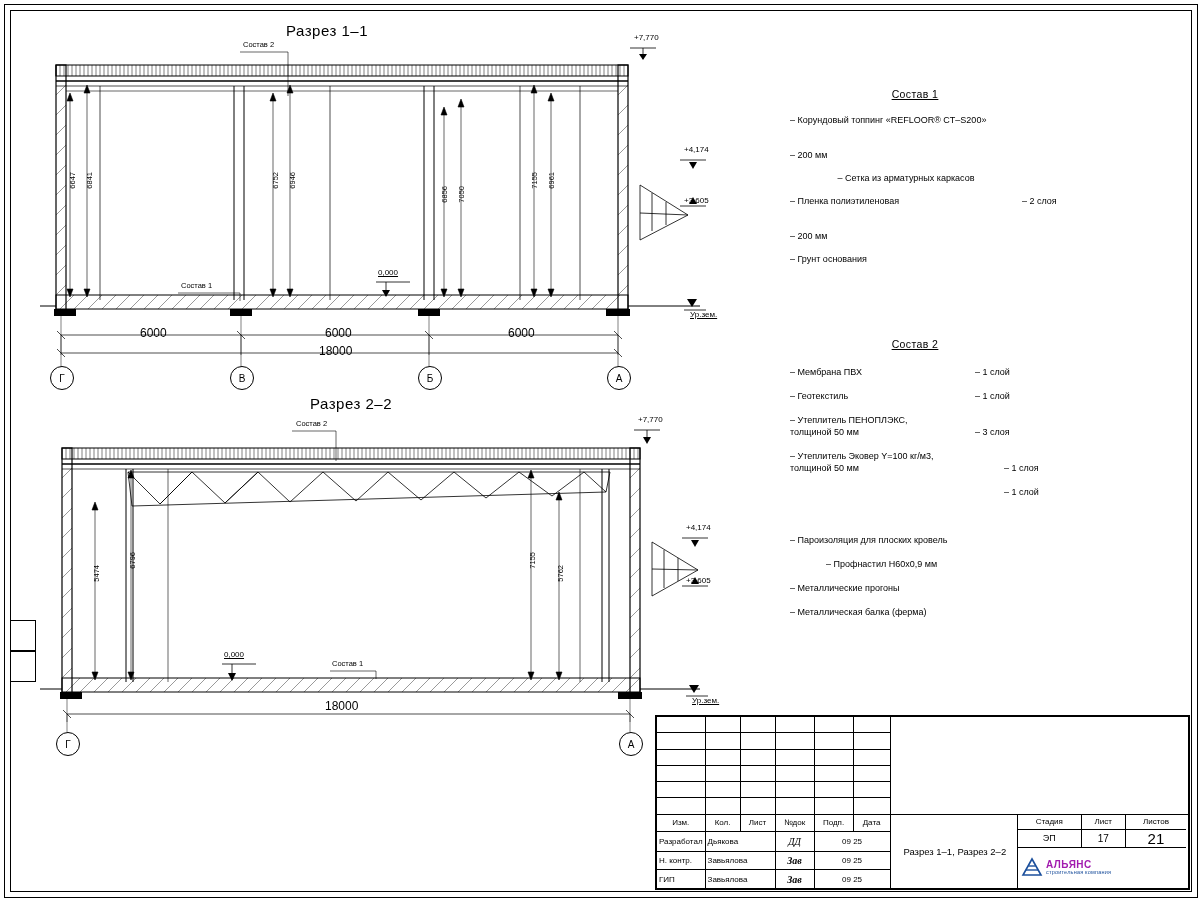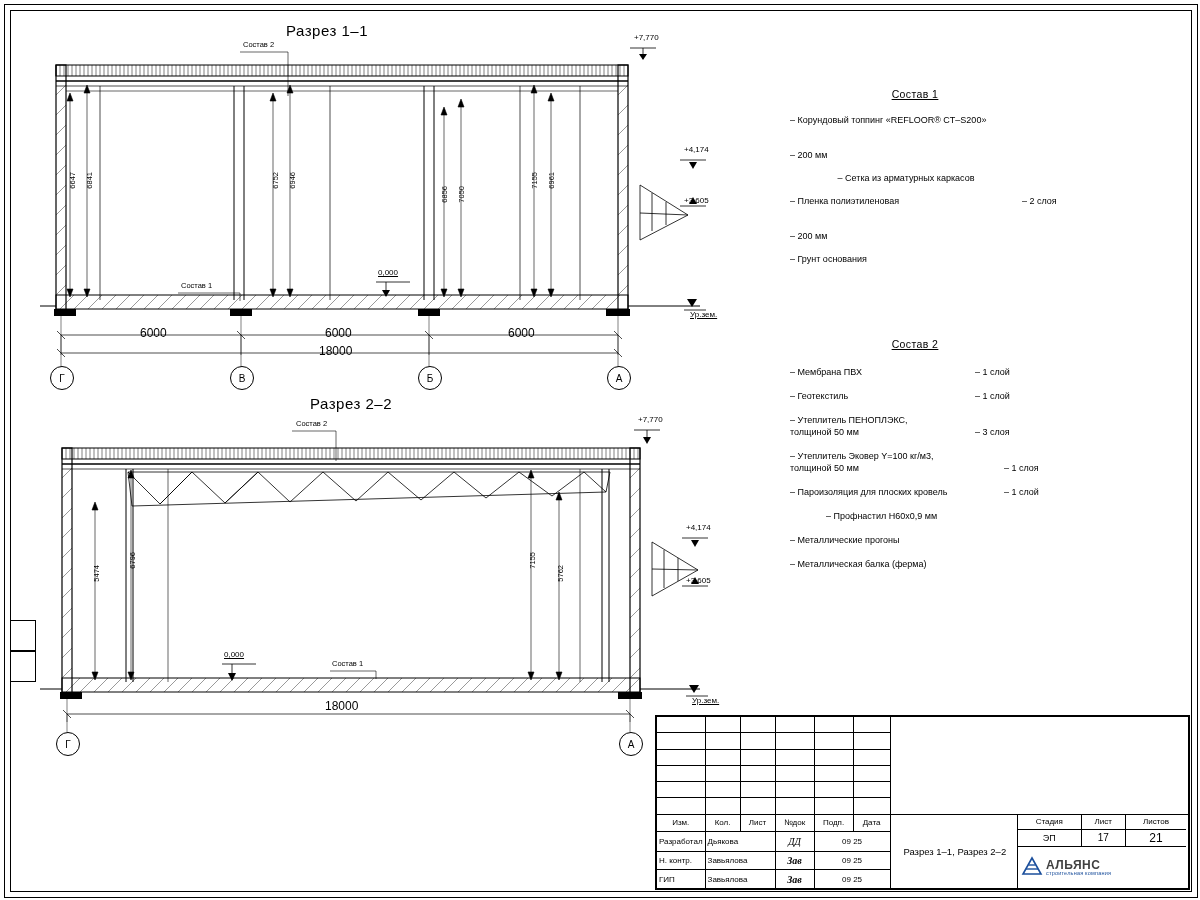--- a/index.html
+++ b/index.html
@@ -20,21 +20,21 @@
   .spec .row{display:flex;}
   .spec .txt{white-space:pre-line;}
   .spec .val{white-space:pre;}
   
   .stamp{position:absolute;border:1.6px solid #000;box-sizing:border-box;}
   .stamp table{border-collapse:collapse;width:100%;height:100%;font-size:8px;}
   .stamp td{border:1px solid #000;padding:0 2px;text-align:center;vertical-align:middle;}
   .notes{position:absolute;font-size:9px;line-height:15px;}
   .lvl{position:absolute;font-size:8px;}
   .lvl u{text-decoration:underline;}
-  .logo-text{font-size:12px;font-weight:bold;color:#404040;letter-spacing:.5px;}
+  .logo-text{font-size:10px;font-weight:bold;color:#a21caf;letter-spacing:.5px;}
   .logo-sub{font-size:5.5px;color:#1b4f9c;letter-spacing:.2px;}
   svg{overflow:visible;}
 </style>
 </head>
 <body>
 
 <div id="sheet">
 
   <div class="frame-outer"></div>
   <div class="frame-inner"></div>
@@ -851,21 +851,21 @@
         <div class="compo-item txt" style="width:185px;">– Утеплитель ПЕНОПЛЭКС,
    толщиной 50 мм</div>
         <div class="compo-item val" style="padding-top:12px;">– 3 слоя</div>
       </div>
       <div class="row" style="margin-bottom:12px;">
         <div class="compo-item txt" style="width:214px;">– Утеплитель Эковер Y=100 кг/м3,
    толщиной 50 мм</div>
         <div class="compo-item val" style="padding-top:12px;">– 1 слоя</div>
       </div>
       <div class="row" style="margin-bottom:12px;">
-        <div class="compo-item txt" style="width:214px;">– Пароизоляция для плоских кровель</div>
+        <div class="compo-item txt" style="width:214px;margin-top:48px;">– Пароизоляция для плоских кровель</div>
         <div class="compo-item val">– 1 слой</div>
       </div>
       <div class="row" style="margin-bottom:12px;">
         <div class="compo-item txt" style="width:214px;margin-left:36px;">– Профнастил H60х0,9 мм</div>
         <div class="compo-item val"></div>
       </div>
       <div class="row" style="margin-bottom:12px;">
         <div class="compo-item txt" style="width:214px;">– Металлические прогоны</div>
         <div class="compo-item val"></div>
       </div>
@@ -943,21 +943,21 @@
               <table style="width:100%;height:100%;border-collapse:collapse;">
                 <tbody>
                       <tr>
                   <td style="border:0;border-bottom:1px solid #000;border-right:1px solid #000;font-size:8px;height:14px;">Стадия</td>
                   <td style="border:0;border-bottom:1px solid #000;border-right:1px solid #000;font-size:8px;">Лист</td>
                   <td style="border:0;border-bottom:1px solid #000;font-size:8px;">Листов</td>
                 </tr>
                 <tr>
                   <td style="border:0;border-bottom:1px solid #000;border-right:1px solid #000;font-size:9px;height:16px;">ЭП</td>
                   <td style="border:0;border-bottom:1px solid #000;border-right:1px solid #000;font-size:10px;">17</td>
-                  <td style="border:0;border-bottom:1px solid #000;font-size:12px;">21</td>
+                  <td style="border:0;border-bottom:1px solid #000;font-size:15px;">21</td>
                 </tr>
                 <tr>
                   <td colspan="3" style="border:0;padding:0;">
                     <div style="display:flex;align-items:center;gap:3px;padding-left:3px;">
                       <svg width="22" height="22" viewBox="0 0 22 22">
                         <polygon points="11,2 20,18 2,18" fill="none" stroke="#1b4f9c" stroke-width="1.6"></polygon>
                         <line x1="5" y1="13" x2="17" y2="13" stroke="#1b4f9c" stroke-width="1.4"></line>
                         <line x1="7.5" y1="9" x2="14.5" y2="9" stroke="#1b4f9c" stroke-width="1.4"></line>
                       </svg>
                       <div style="text-align:left;line-height:1;">

